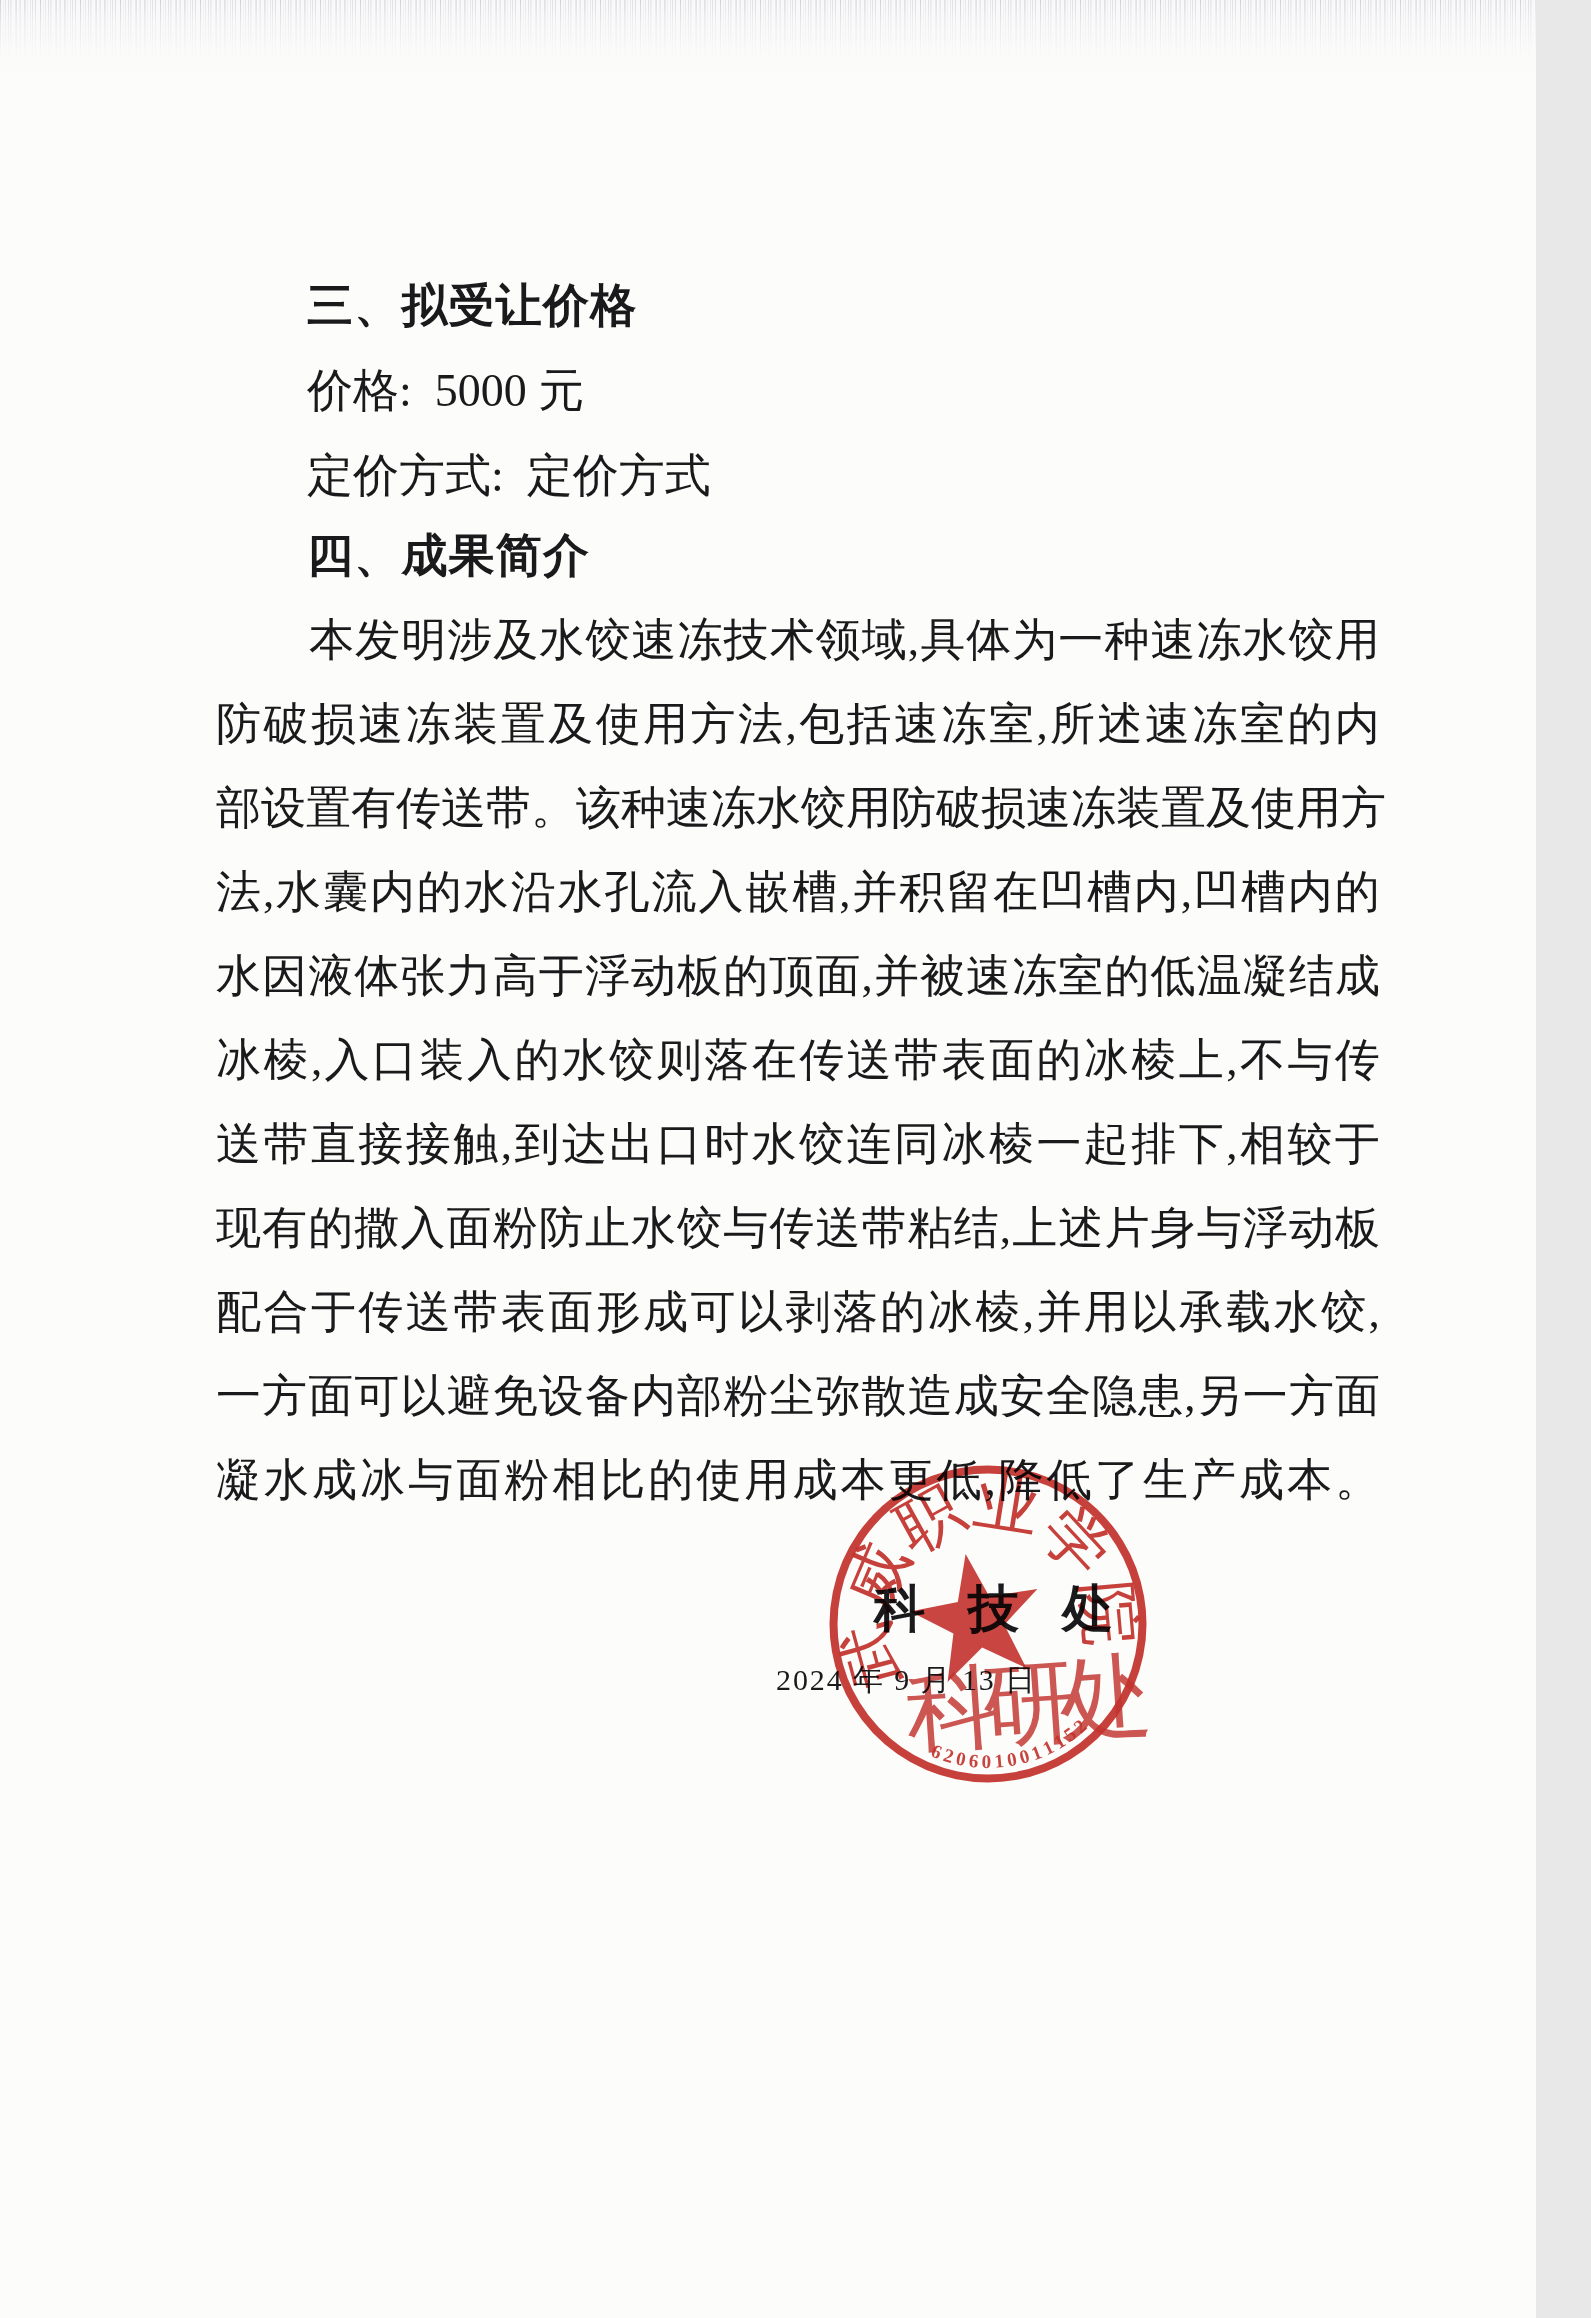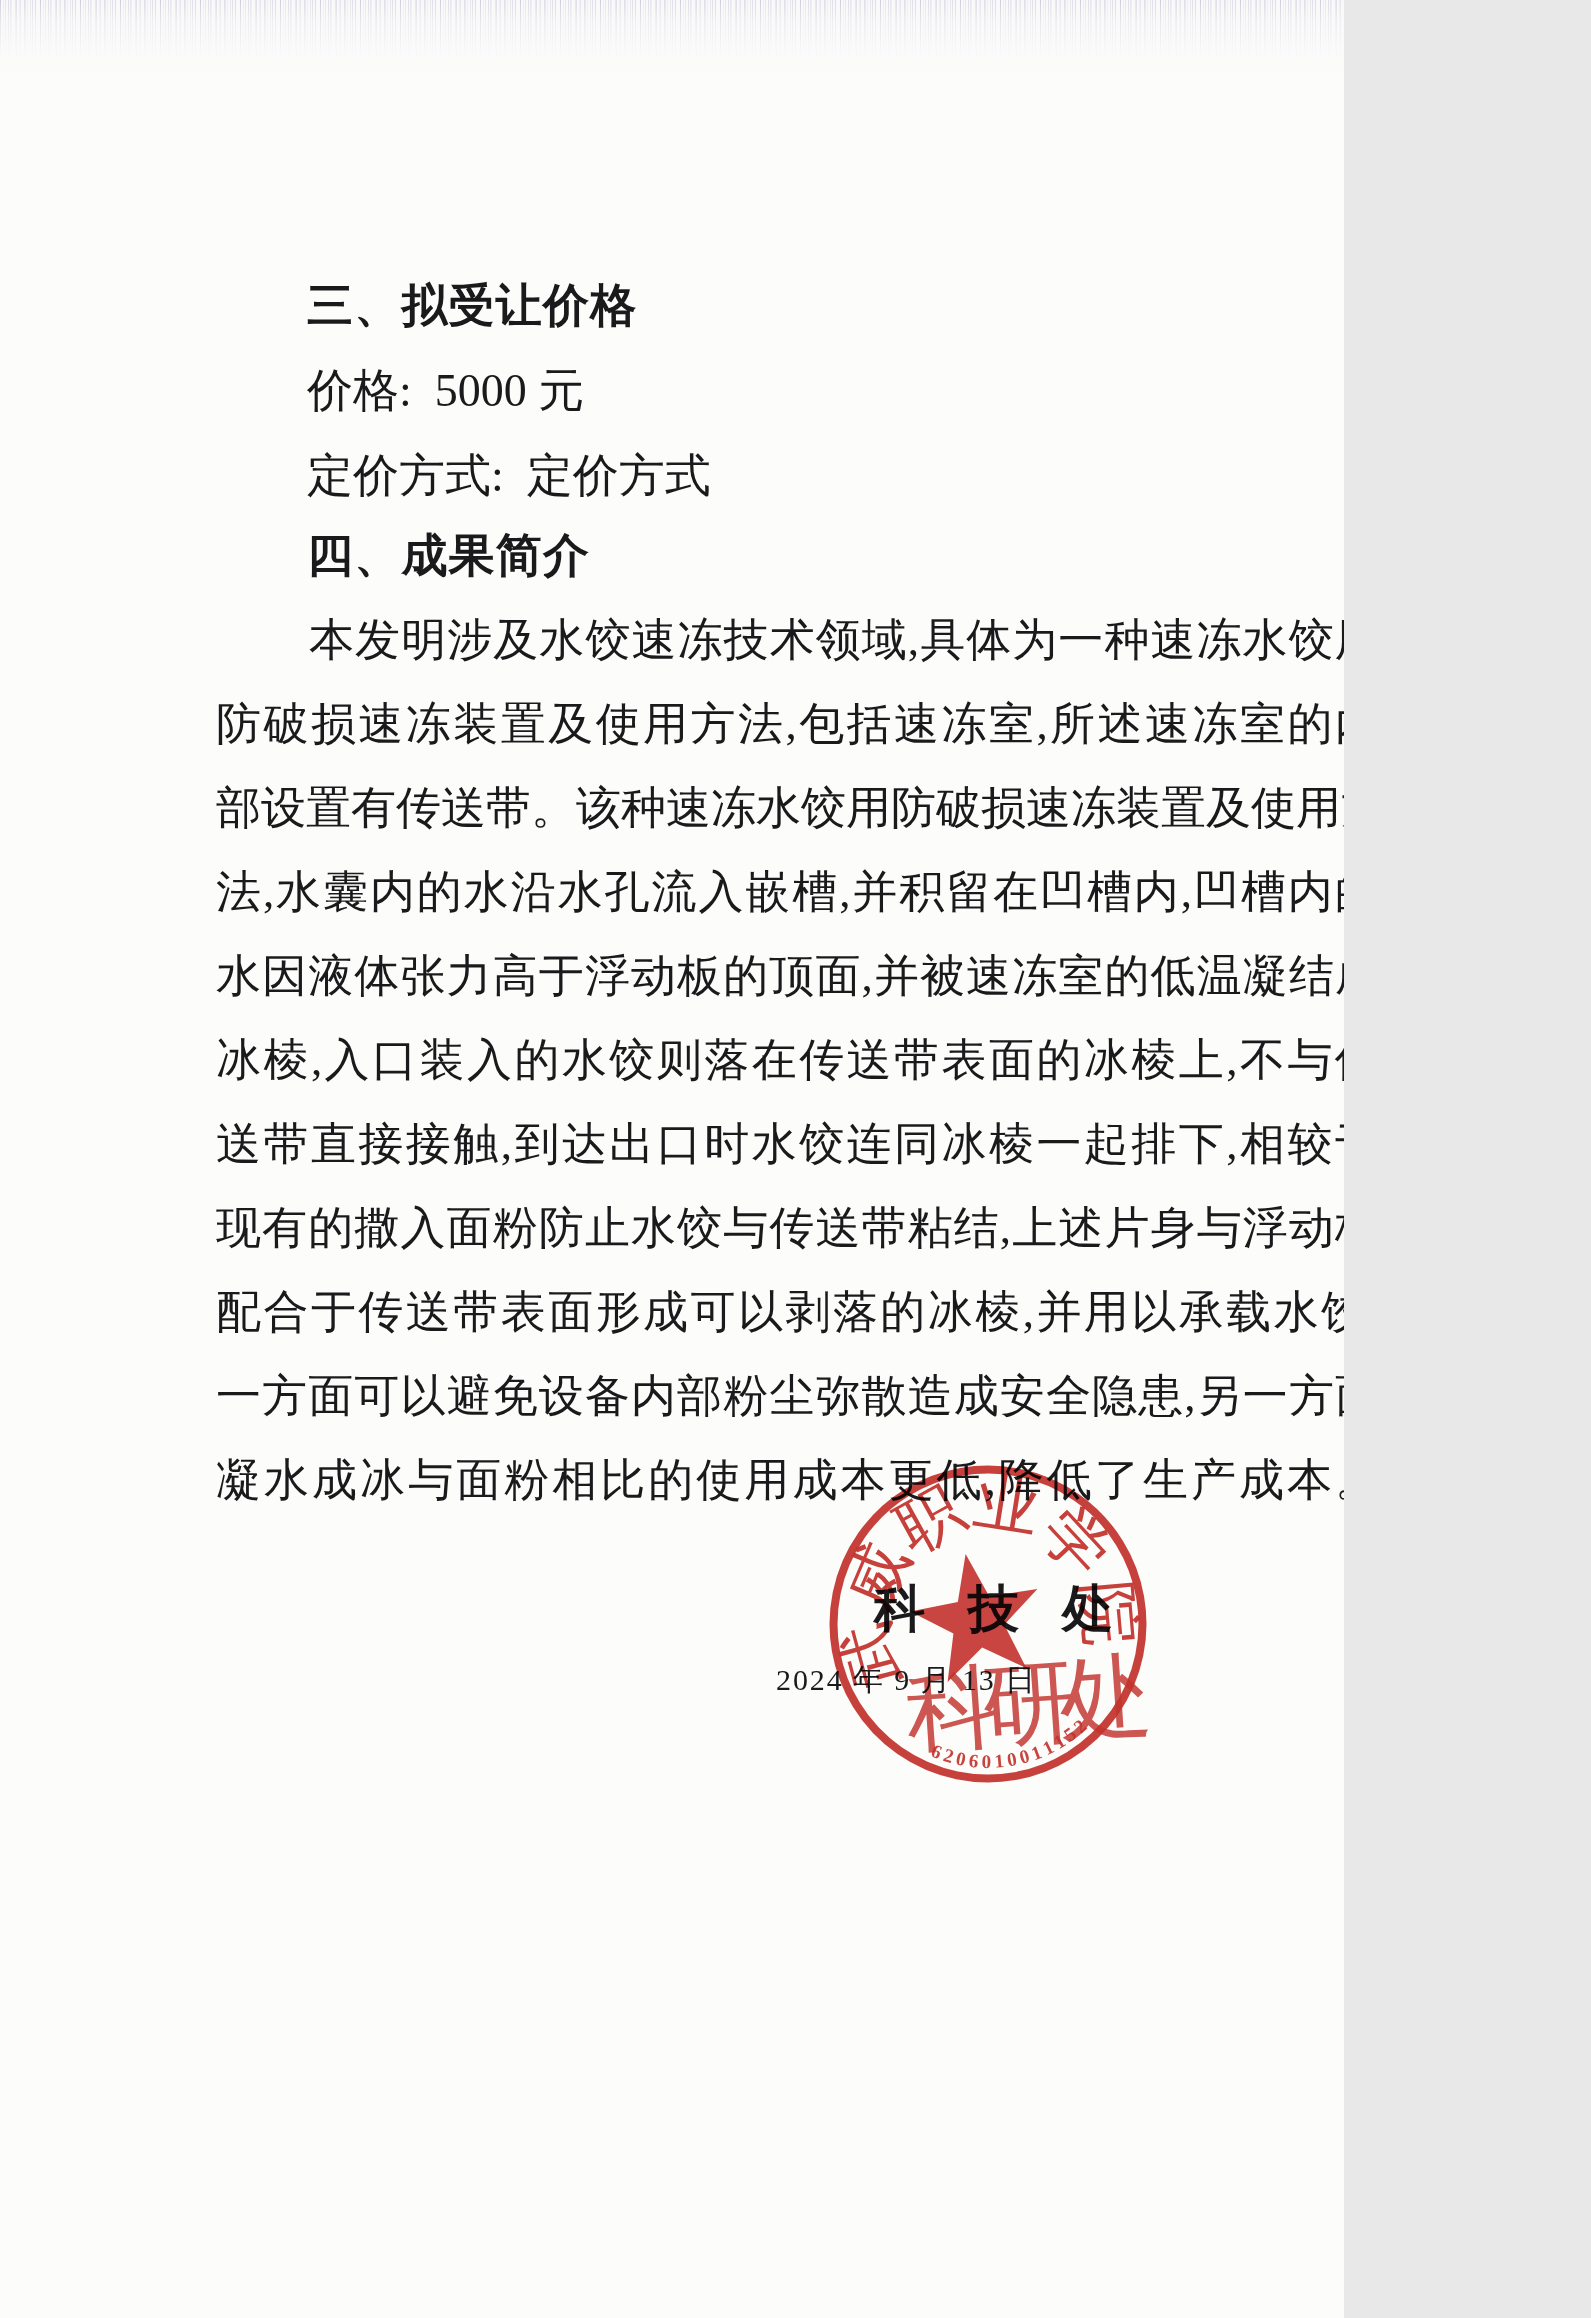--- a/index.html
+++ b/index.html
@@ -1,18 +1,18 @@
 <!DOCTYPE html>
 <html style="--bg: #fcfcfa; --ink: #1a1a1c; --stamp: #c5322d;font-size:10px"><head>
 <meta charset="utf-8">
 <style>
   html,body{margin:0;padding:0;background:#e8e8e8;}
   .page{
     position:relative;
-    width:1344px;height:2319px;
+    width:1536px;height:2319px;
     background:
       linear-gradient(180deg, rgba(246,246,250,.55) 0px, rgba(252,252,250,0) 87px),
       var(--bg,#fcfcfa);
     overflow:hidden;
     font-family:"Liberation Serif","DejaVu Serif",serif;
     color:var(--ink,#1a1a1c);
   }
   .top-noise{
     position:absolute;left:0;top:0;width:100%;height:59px;
     background:

